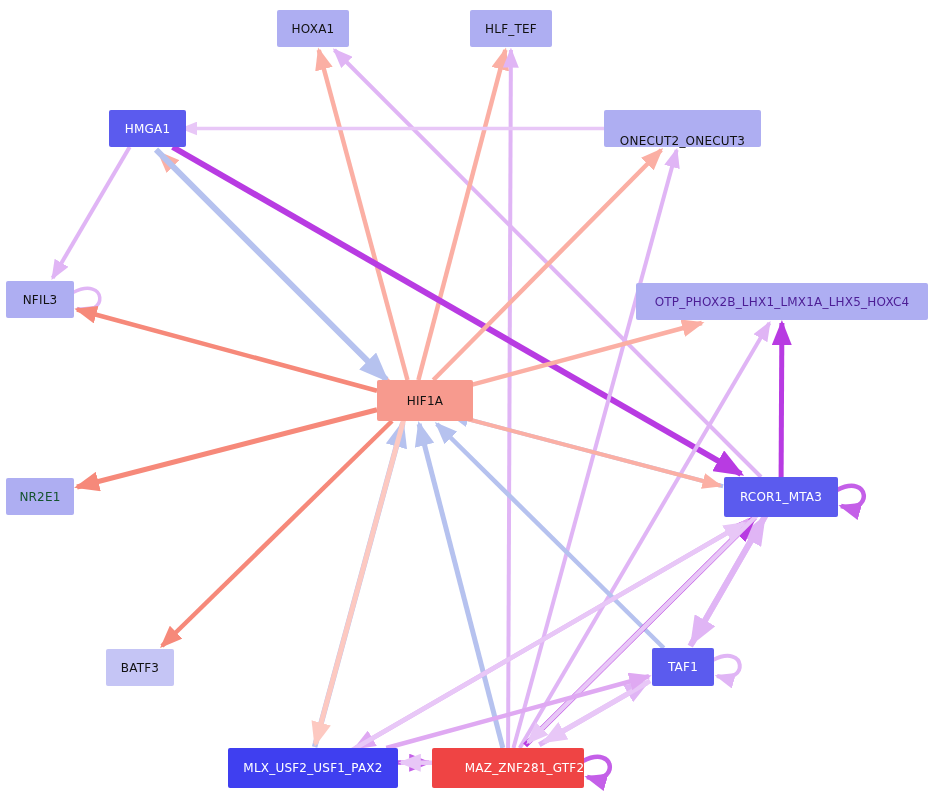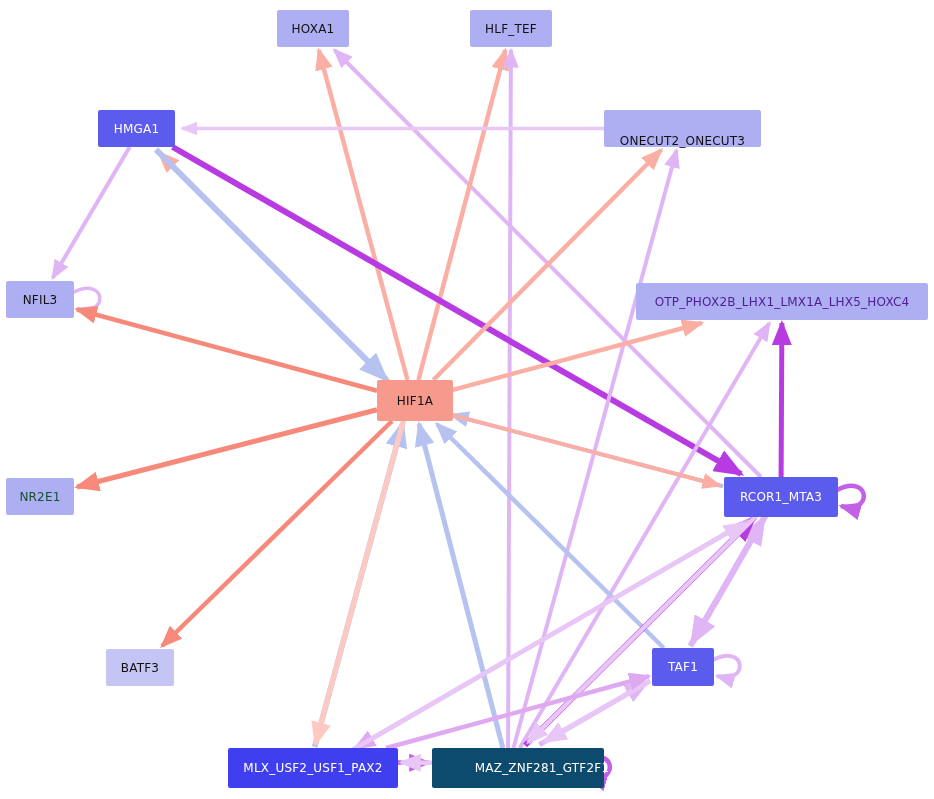--- a/index.html
+++ b/index.html
@@ -197,47 +197,47 @@
         <line x1="448.0488042022464" y1="413.9478093246922" x2="720.0488042022464" y2="485.52411791229054" stroke="#FBAFA4" stroke-width="4" stroke-linecap="butt" marker-end="url(#arrow0)"></line>
       </g>
     </svg>
   <div id="node-layer">
       <div class="node" style="left: 277px; top: 10px; width: 72px; height: 37px; background: rgb(174, 174, 242); color: rgb(17, 17, 17);">
         <span class="node-label">HOXA1</span>
       </div>
       <div class="node" style="left: 470px; top: 10px; width: 82px; height: 37px; background: rgb(174, 174, 242); color: rgb(17, 17, 17);">
         <span class="node-label">HLF_TEF</span>
       </div>
-      <div class="node" style="left: 98px; top: 110px; width: 77px; height: 37px; background: rgb(91, 91, 238); color: rgb(255, 255, 255);">
+      <div class="node" style="left: 109px; top: 110px; width: 77px; height: 37px; background: rgb(91, 91, 238); color: rgb(255, 255, 255);">
         <span class="node-label">HMGA1</span>
       </div>
       <div class="node" style="left: 604px; top: 110px; width: 157px; height: 37px; background: rgb(174, 174, 242); color: rgb(17, 17, 17); align-items: flex-end;">
         <span class="node-label">ONECUT2_ONECUT3</span>
       </div>
       <div class="node" style="left: 6px; top: 281px; width: 68px; height: 37px; background: rgb(174, 174, 242); color: rgb(17, 17, 17);">
         <span class="node-label">NFIL3</span>
       </div>
       <div class="node" style="left: 636px; top: 283px; width: 292px; height: 37px; background: rgb(174, 174, 242); color: #4c1d95;">
         <span class="node-label">OTP_PHOX2B_LHX1_LMX1A_LHX5_HOXC4</span>
       </div>
-      <div class="node" style="left: 377px; top: 380px; width: 76px; height: 41px; background: rgb(247, 154, 142); color: rgb(17, 17, 17);">
+      <div class="node" style="left: 377px; top: 380px; width: 96px; height: 41px; background: rgb(247, 154, 142); color: rgb(17, 17, 17);">
         <span class="node-label">HIF1A</span>
       </div>
       <div class="node" style="left: 6px; top: 478px; width: 68px; height: 37px; background: rgb(174, 174, 242); color: #14532d;">
         <span class="node-label">NR2E1</span>
       </div>
       <div class="node" style="left: 724px; top: 477px; width: 114px; height: 40px; background: rgb(91, 91, 238); color: rgb(255, 255, 255);">
         <span class="node-label">RCOR1_MTA3</span>
       </div>
       <div class="node" style="left: 106px; top: 649px; width: 68px; height: 37px; background: rgb(197, 197, 245); color: rgb(17, 17, 17); align-items: center;">
         <span class="node-label">BATF3</span>
       </div>
       <div class="node" style="left: 652px; top: 648px; width: 62px; height: 38px; background: rgb(91, 91, 238); color: rgb(255, 255, 255);">
         <span class="node-label">TAF1</span>
       </div>
       <div class="node" style="left: 228px; top: 748px; width: 170px; height: 40px; background: rgb(63, 63, 240); color: rgb(255, 255, 255);">
         <span class="node-label">MLX_USF2_USF1_PAX2</span>
       </div>
-      <div class="node" style="left: 432px; top: 748px; width: 172px; height: 40px; background: #0c4a6e; color: rgb(255, 255, 255); padding-left: 48px;">
+      <div class="node" style="left: 432px; top: 748px; width: 152px; height: 40px; background: #ef4444; color: rgb(255, 255, 255); padding-left: 48px;">
         <span class="node-label">MAZ_ZNF281_GTF2F1</span>
       </div>
     </div>
 </div>
 
 </body></html>

